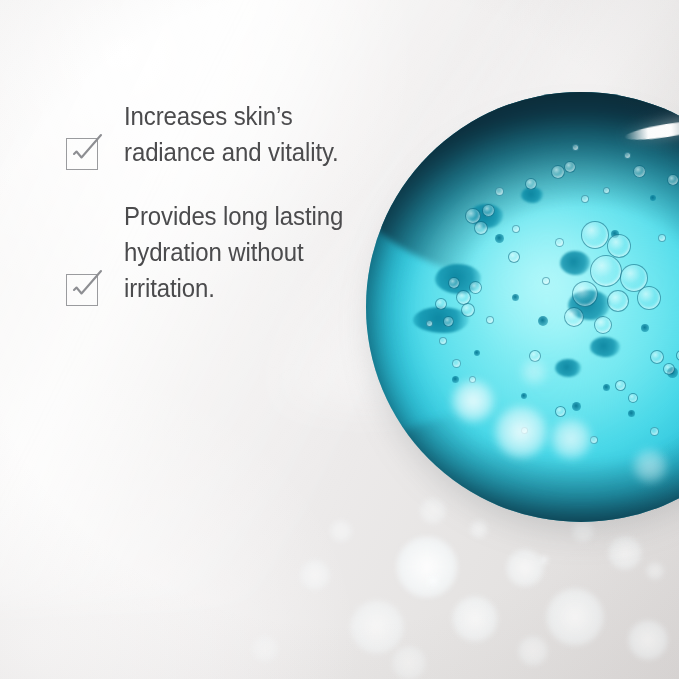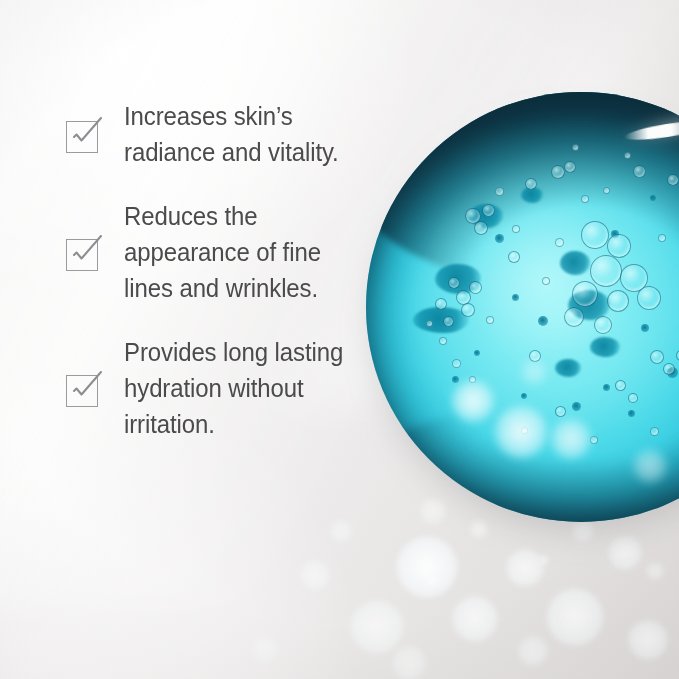--- a/index.html
+++ b/index.html
@@ -235,21 +235,21 @@
 
   
   .benefits {
     position: absolute;
     left: 66px;
     top: 98px;
     width: 300px;
   }
   .benefit {
     display: flex;
-    align-items: center;
+    align-items: flex-end;
     margin-bottom: 28px;
   }
   .checkbox {
     position: relative;
     flex: 0 0 auto;
     width: 32px;
     height: 32px;
     margin-top: 5px;
     margin-right: 26px;
   }
@@ -418,31 +418,20 @@
       <span class="checkbox">
         <span class="box"></span>
         <svg viewBox="0 0 46 46">
           <path d="M12 26 L14.5 23.5 L19.5 29.5 L39 7" fill="none" stroke="#8d8e92" stroke-width="2.1" stroke-linecap="round" stroke-linejoin="round"></path>
         </svg>
       </span>
       <span class="benefit-text">Increases skin’s
 radiance and vitality.</span>
     </div>
 
-    <div class="benefit">
-      <span class="checkbox">
-        <span class="box"></span>
-        <svg viewBox="0 0 46 46">
-          <path d="M12 26 L14.5 23.5 L19.5 29.5 L39 7" fill="none" stroke="#8d8e92" stroke-width="2.1" stroke-linecap="round" stroke-linejoin="round"></path>
-        </svg>
-      </span>
-      <span class="benefit-text">Reduces the
-appearance of fine
-lines and wrinkles.</span>
-    </div>
 
     <div class="benefit">
       <span class="checkbox">
         <span class="box"></span>
         <svg viewBox="0 0 46 46">
           <path d="M12 26 L14.5 23.5 L19.5 29.5 L39 7" fill="none" stroke="#8d8e92" stroke-width="2.1" stroke-linecap="round" stroke-linejoin="round"></path>
         </svg>
       </span>
       <span class="benefit-text">Provides long lasting
 hydration without

